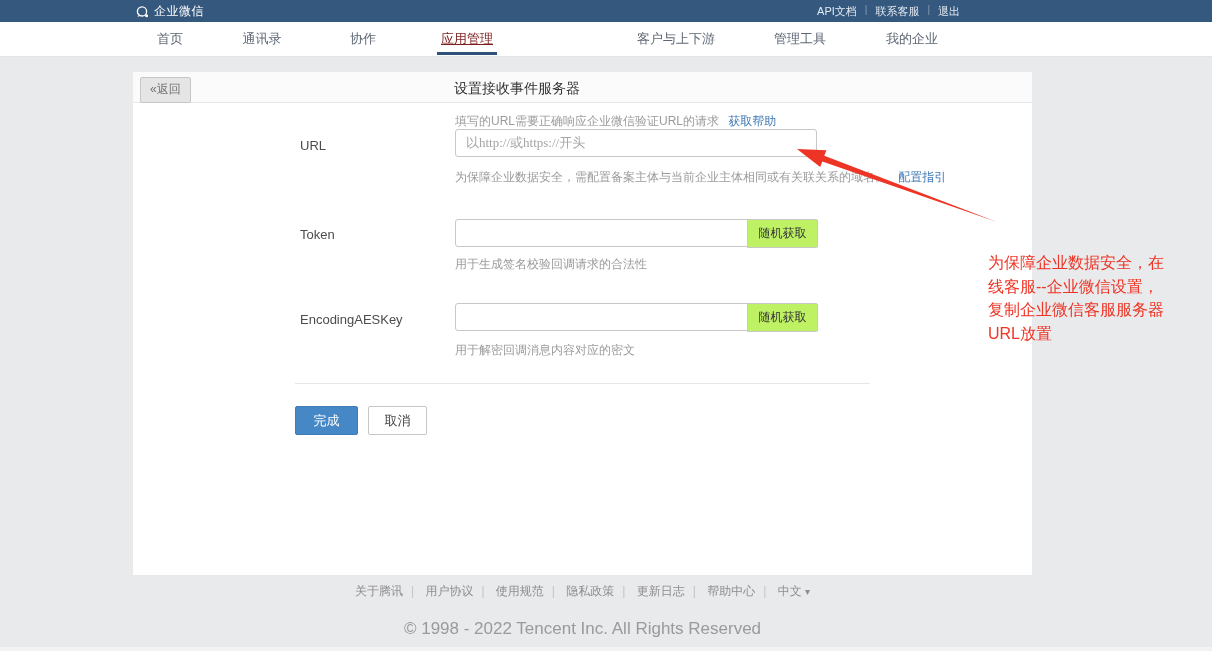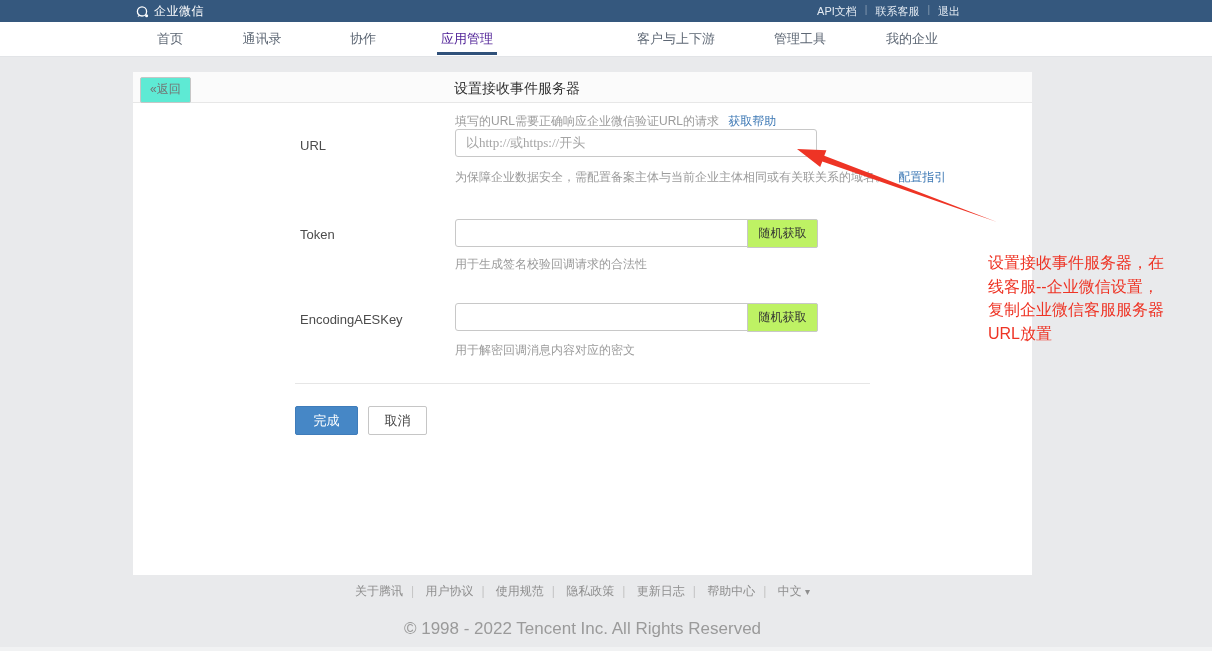--- a/index.html
+++ b/index.html
@@ -21,36 +21,36 @@
   
   .nav {
     position:absolute; left:0; top:22px; width:1212px; height:35px;
     background:#ffffff; border-bottom:1px solid #e2e4e7;
   }
   .nav-item {
     position:absolute; top:0; height:35px; line-height:34px;
     transform:translateX(-50%);
     font-size:13px; color:#5d6774; cursor:pointer; white-space:nowrap;
   }
-  .nav-item.active { color:#4c1d95; }
+  .nav-item.active { color:#7f1d1d;text-decoration:underline; }
   .nav-item.active::after {
     content:""; position:absolute; left:-4px; right:-4px; bottom:2px; height:3px; background:#30517a;
   }
   
   .card {
     position:absolute; left:133px; top:72px; width:899px; height:503px;
     background:#ffffff;
   }
   .card-header {
     position:absolute; left:0; top:0; width:100%; height:31px;
     background:#fbfbfb; border-bottom:1px solid #e7e7e7;
   }
   .back-btn {
     position:absolute; left:7px; top:5px; padding:3px 9px 4px 9px;
-    background:#5eead4; border:1px solid #c6c6c6; border-radius:2px;
+    background:#e5e5e5; border:1px solid #c6c6c6; border-radius:2px;
     font-size:12px; color:#737373; cursor:pointer;
   }
   .card-title {
     position:absolute; left:384px; top:8px; transform:translateX(-50%);
     font-size:14px; color:#333; white-space:nowrap;
   }
   .form-label { position:absolute; left:167px; font-size:13px; color:#4c4c4c; }
   .tip { position:absolute; left:322px; font-size:12px; color:#9b9b9b; white-space:nowrap; }
   .tip a, .link { color:#3e79b5; text-decoration:none; cursor:pointer; }
   .txt-input {
@@ -149,21 +149,21 @@
   <div class="divider"></div>
 
   <button class="btn btn-primary">完成</button>
   <button class="btn btn-plain">取消</button>
 </div>
 
 <svg class="arrow-svg" width="230" height="100" viewBox="0 0 230 100">
   <polygon points="17,14 40.2,32.1 42.3,26.4 217,87 44.3,20.8 46.4,15.2" fill="#ee3425"></polygon>
 </svg>
 <div class="annotation">
-  <span>设置接收事件服务器，在</span>
+  <span>为保障企业数据安全，在</span>
   <span>线客服--企业微信设置，</span>
   <span>复制企业微信客服服务器</span>
   <span>URL放置</span>
 </div>
 
 <div class="footer">
   <div class="footer-links">
     <span class="flnk">关于腾讯</span><span class="fsep">|</span>
     <span class="flnk">用户协议</span><span class="fsep">|</span>
     <span class="flnk">使用规范</span><span class="fsep">|</span>

